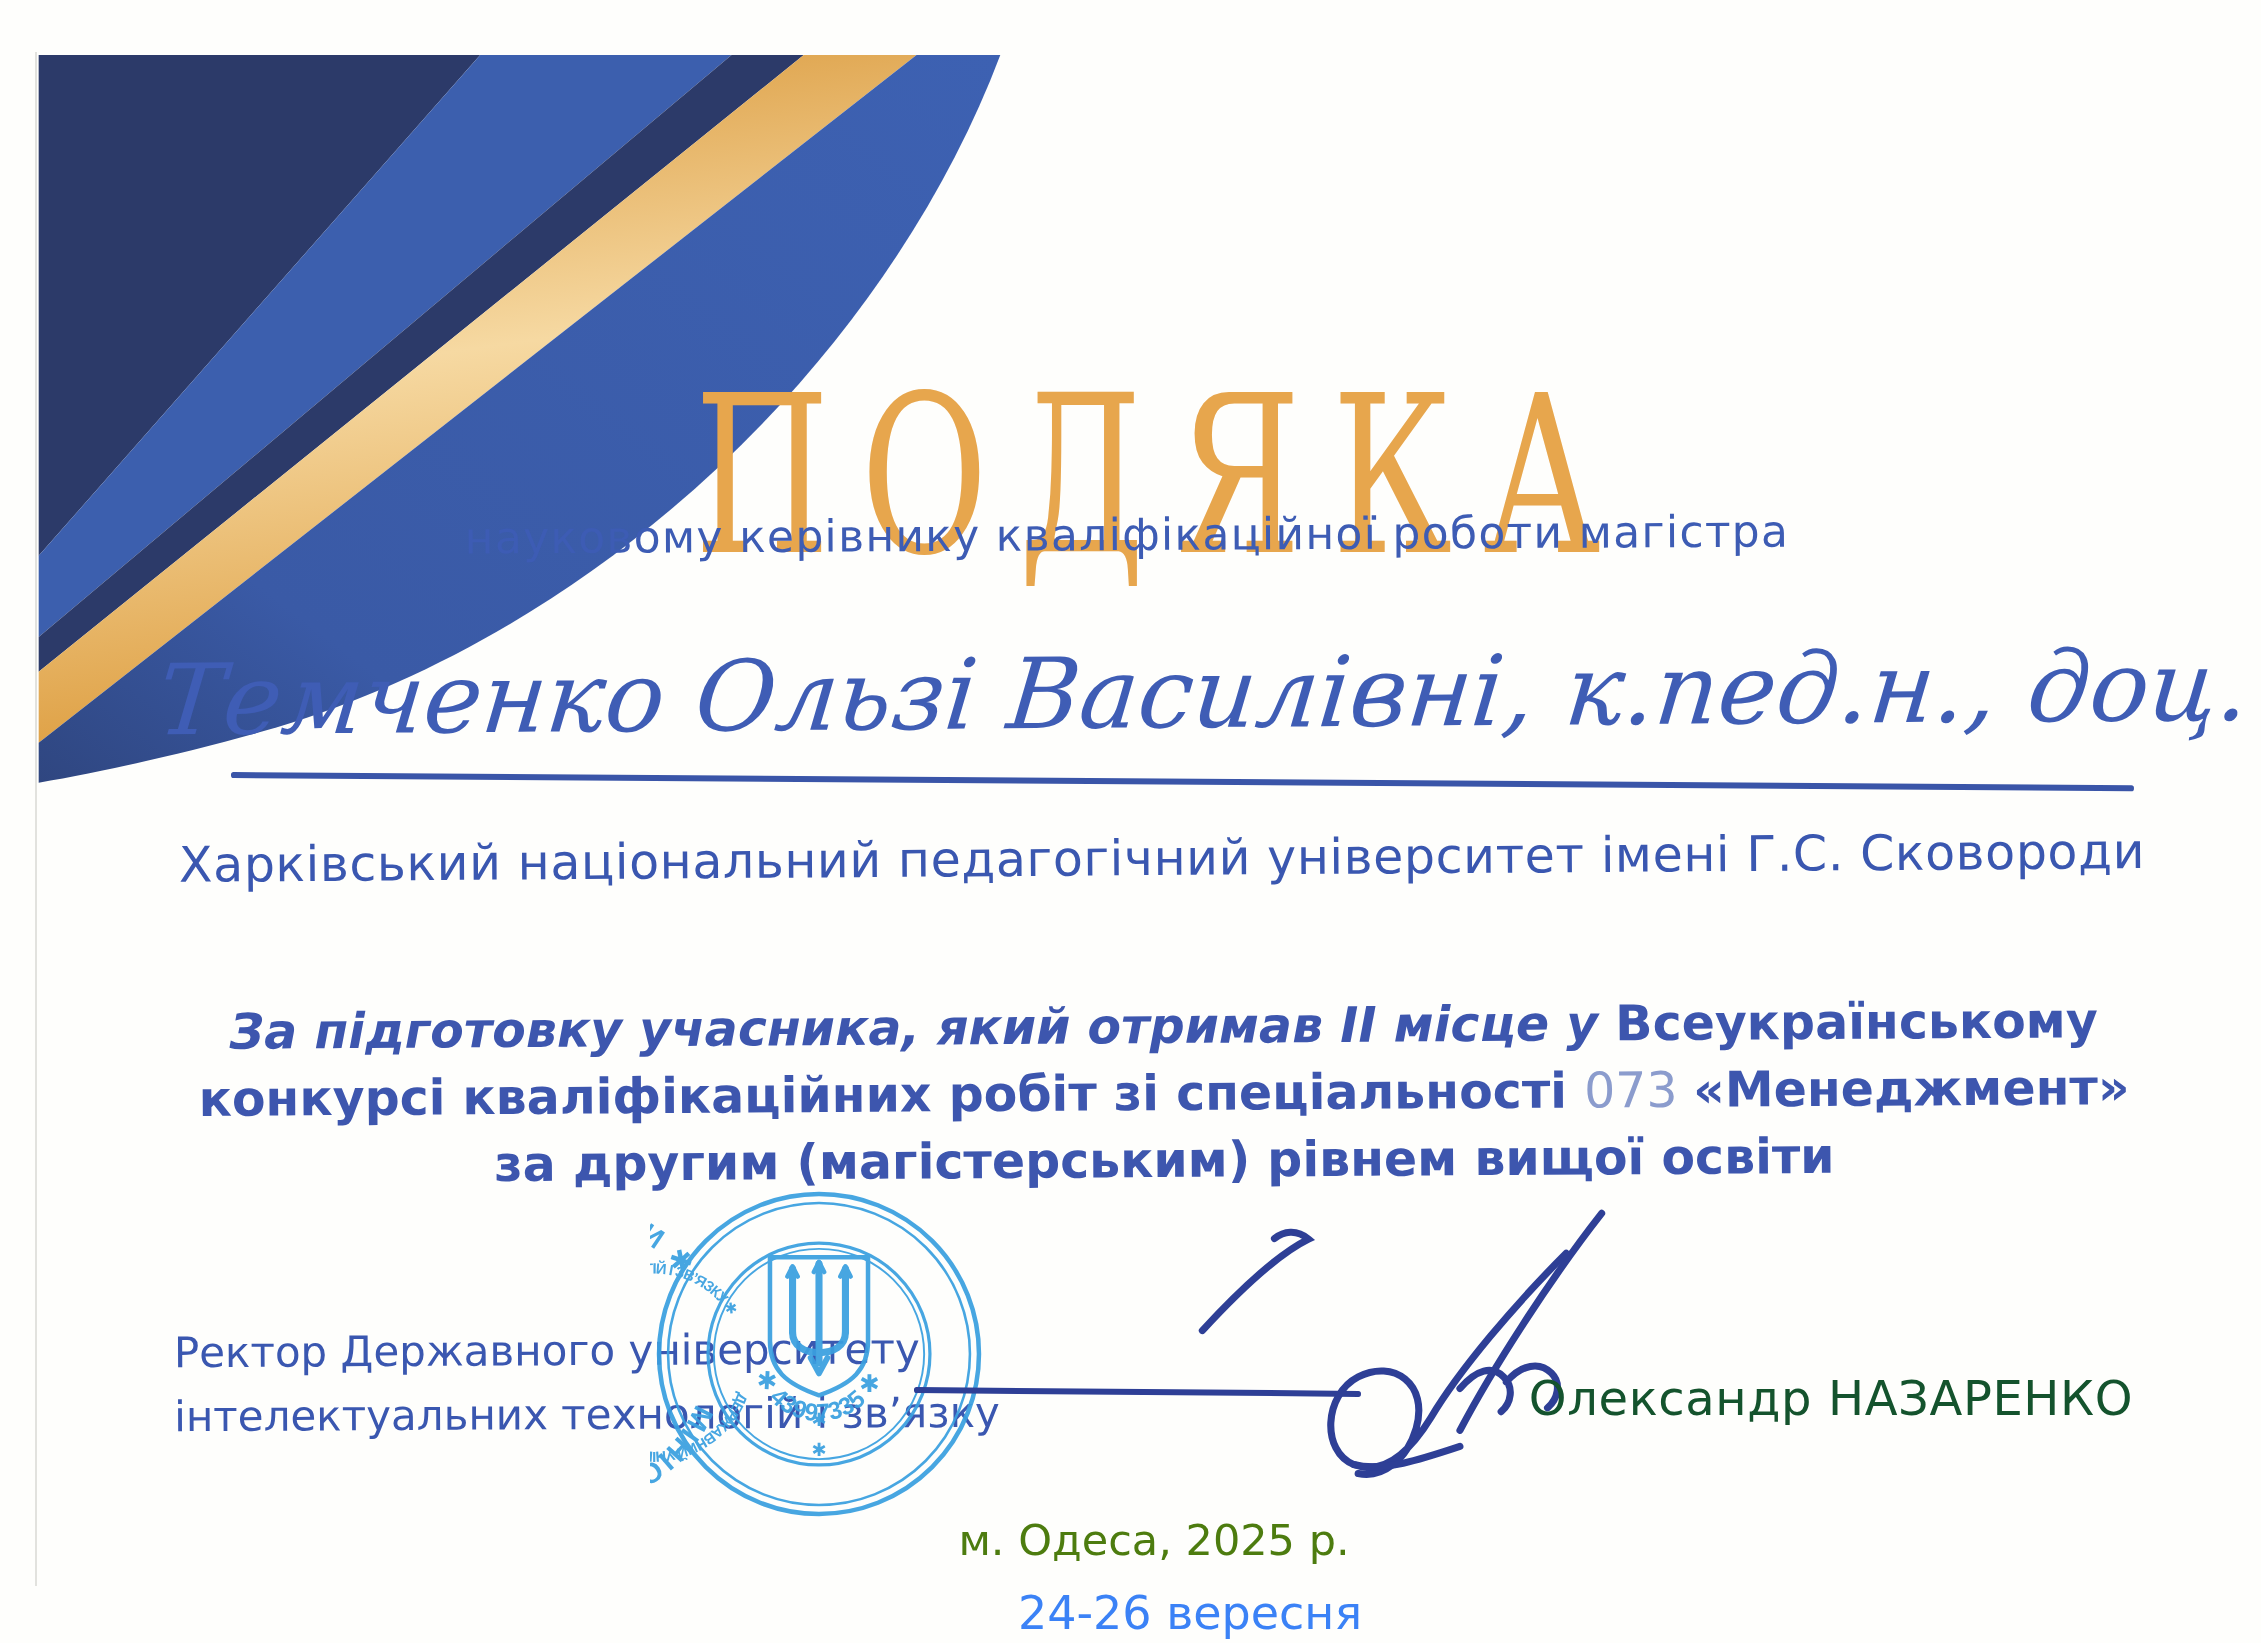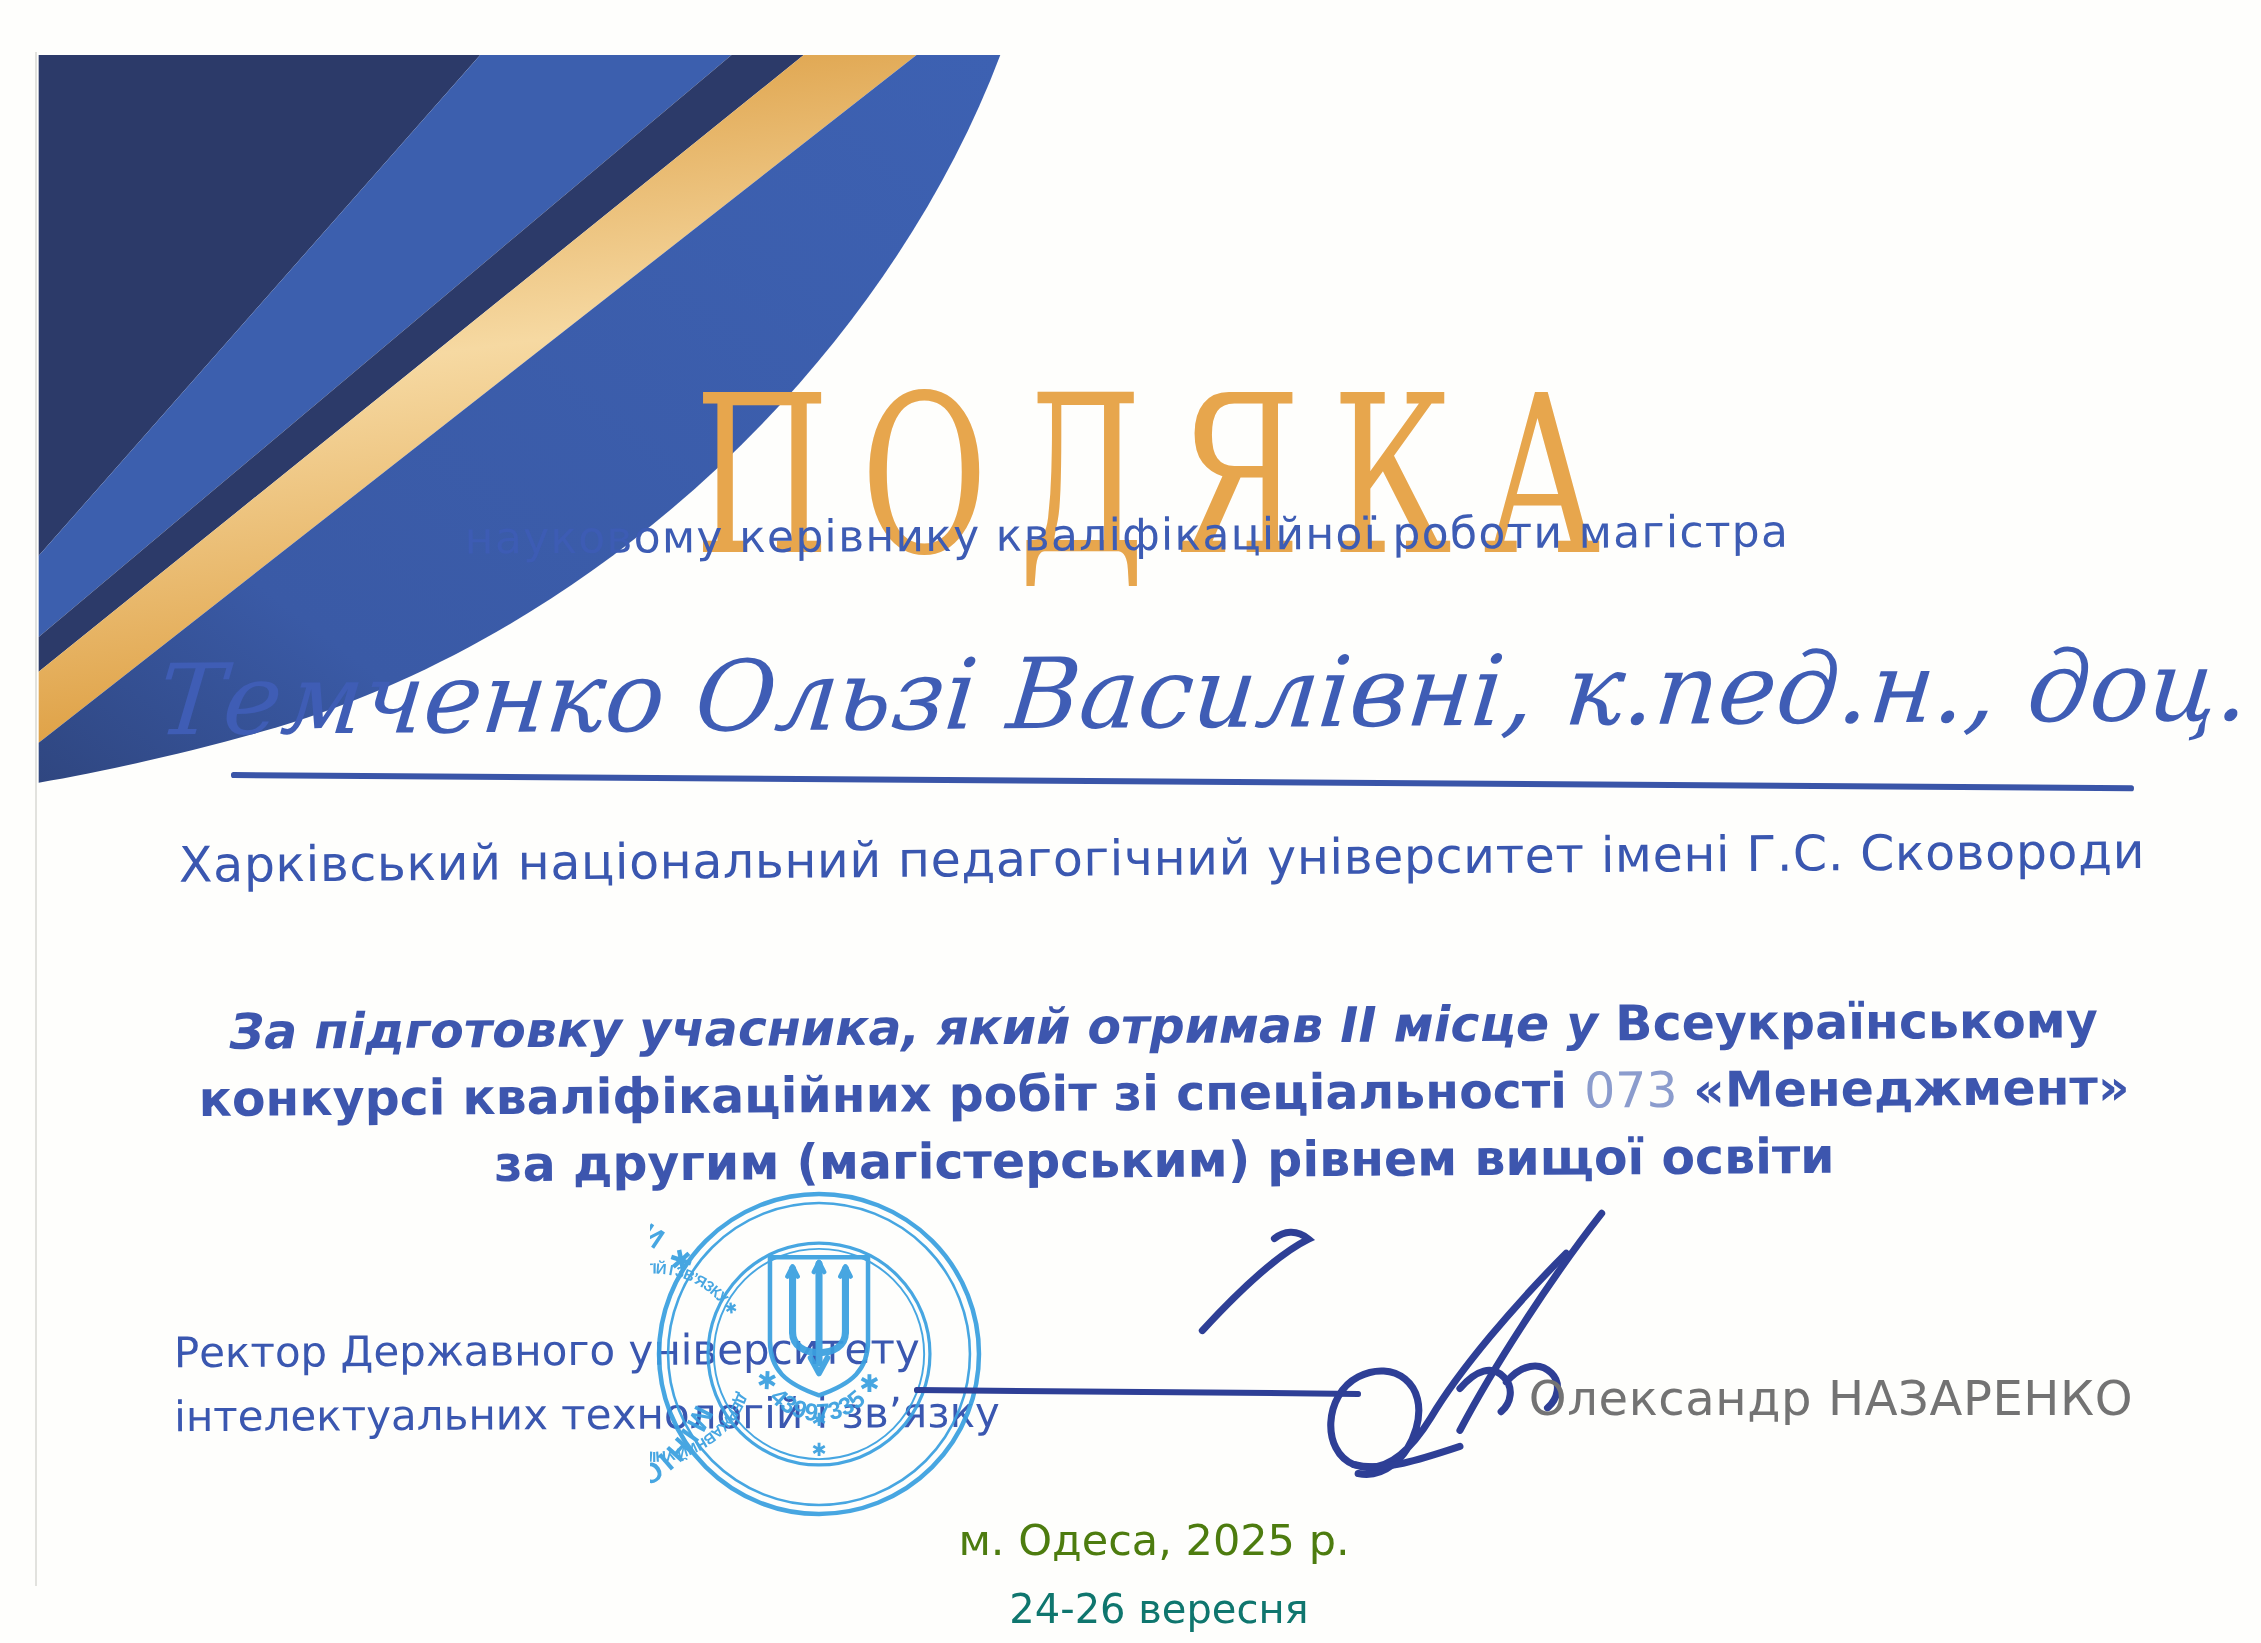--- a/index.html
+++ b/index.html
@@ -30,28 +30,28 @@
   .university{left:1162px;top:830px;color:#3a57b0;font-size:49px;letter-spacing:0.6px;
               transform:translateX(-50%) rotate(-0.4deg);}
 
   .body-par{left:1164px;top:993px;color:#3d56ae;font-size:49px;line-height:67px;
             text-align:center;transform:translateX(-50%) rotate(-0.35deg);font-weight:bold;}
   .seg-it{font-style:italic;font-weight:bold;}
   .seg-light{font-weight:normal;color:#8b9ccd;text-align:right;}
 
   .signer-label{left:174px;top:1319px;color:#3a57b0;font-size:42px;line-height:64px;
                 transform:rotate(-0.3deg);}
-  .signer-name{left:1831px;top:1370px;color:#737373;font-size:48px;letter-spacing:0.6px;
+  .signer-name{left:1831px;top:1370px;color:#14532d;font-size:48px;letter-spacing:0.6px;
                transform:translateX(-50%);}
 
   .sig-rule{left:914px;top:1387px;width:447px;height:5.8px;background:#2e3f96;
             transform:rotate(0.5deg);transform-origin:left center;border-radius:2.6px;}
 
   .footer-1{left:1154px;top:1515px;color:#4d7c0f;font-size:43px;transform:translateX(-50%);}
-  .footer-2{left:1159px;top:1586px;color:#0f766e;font-size:40px;transform:translateX(-50%);}
+  .footer-2{left:1190px;top:1586px;color:#3b82f6;font-size:46px;transform:translateX(-50%);}
 
   .stamp-svg{position:absolute;left:650px;top:1185px;width:338px;height:338px;opacity:.93;}
   .stamp-text{font-family:"Liberation Sans","DejaVu Sans",sans-serif;font-weight:bold;fill:#3aa0e0;}
   .sig-svg{position:absolute;left:1189px;top:1176px;width:529px;height:322px;}
 </style>
 </head>
 <body>
 
 <div class="page">
 

